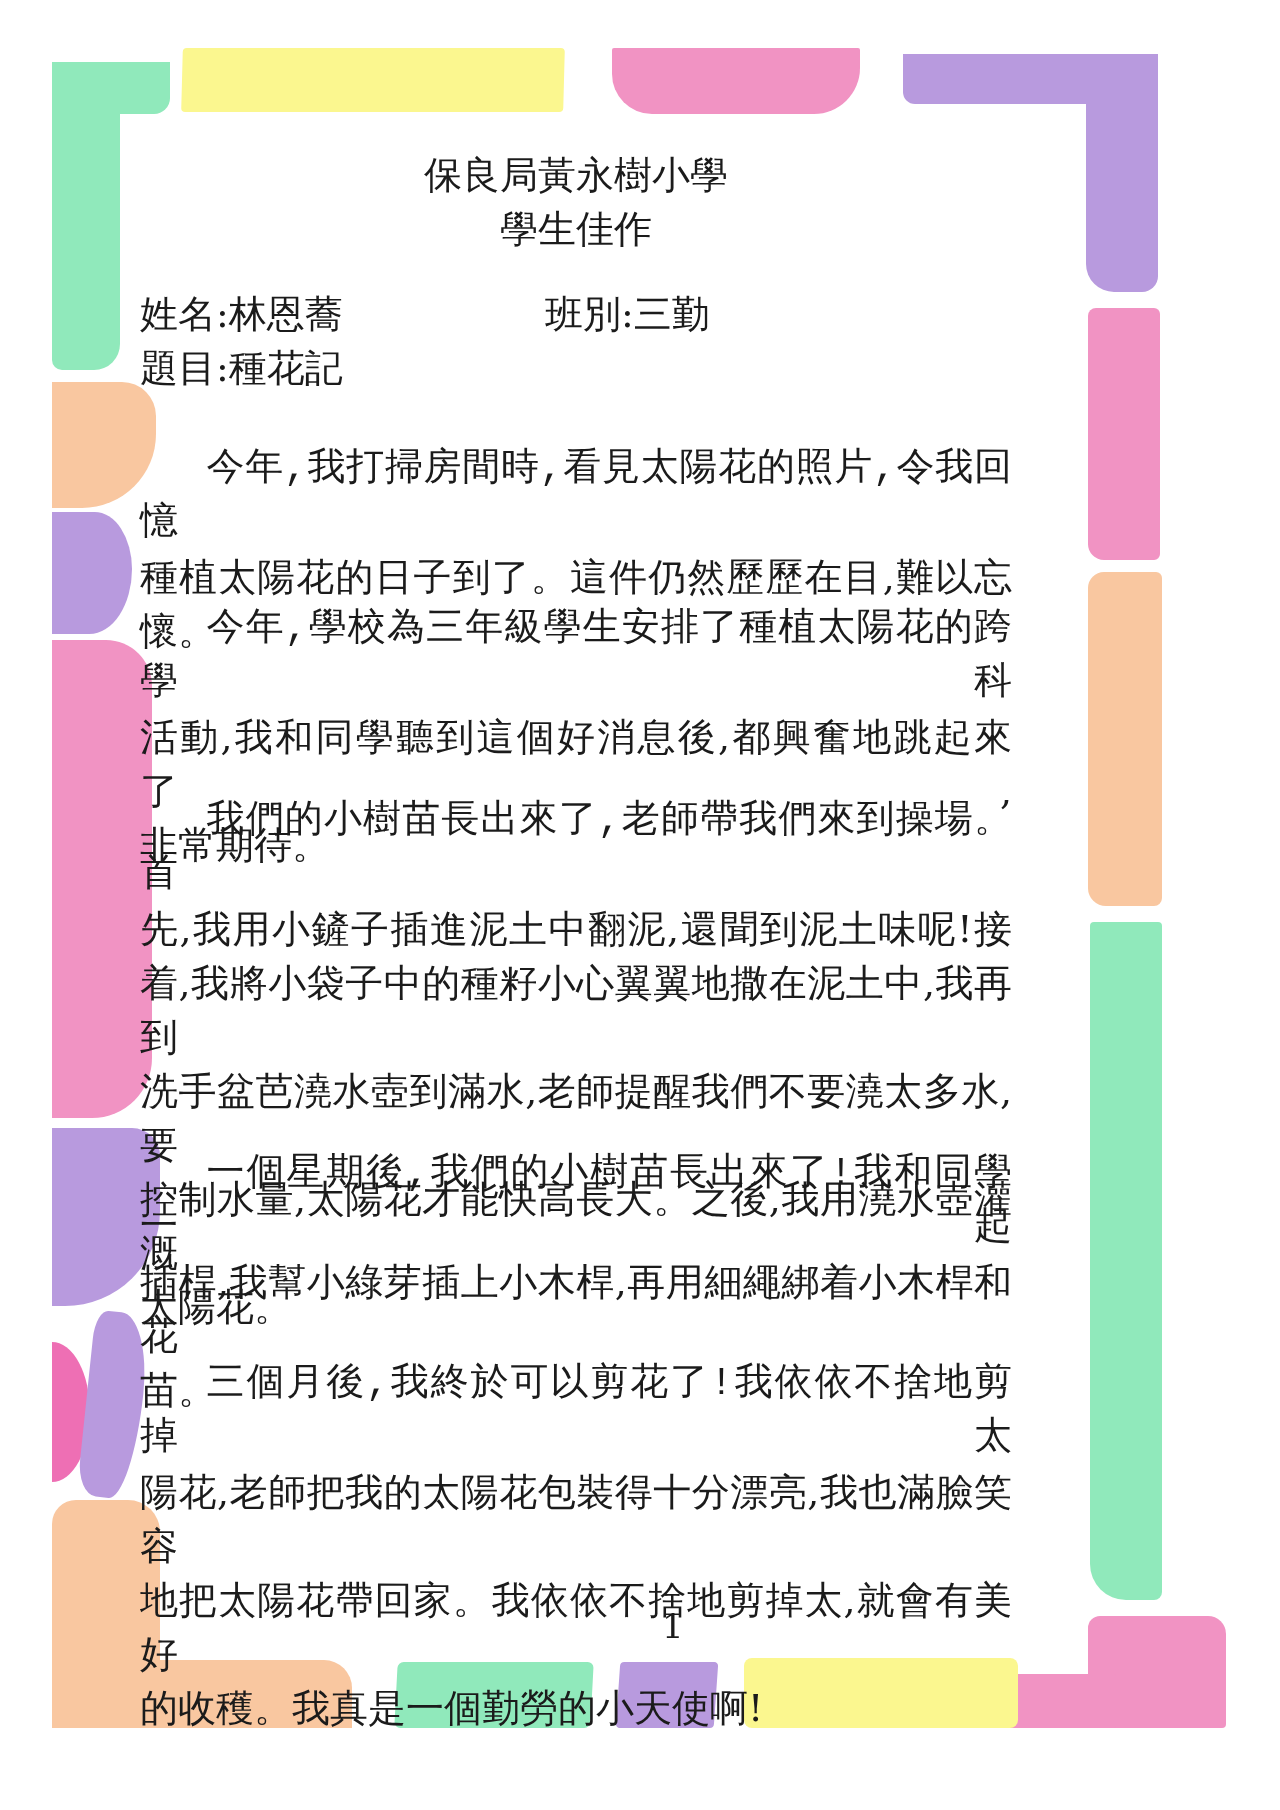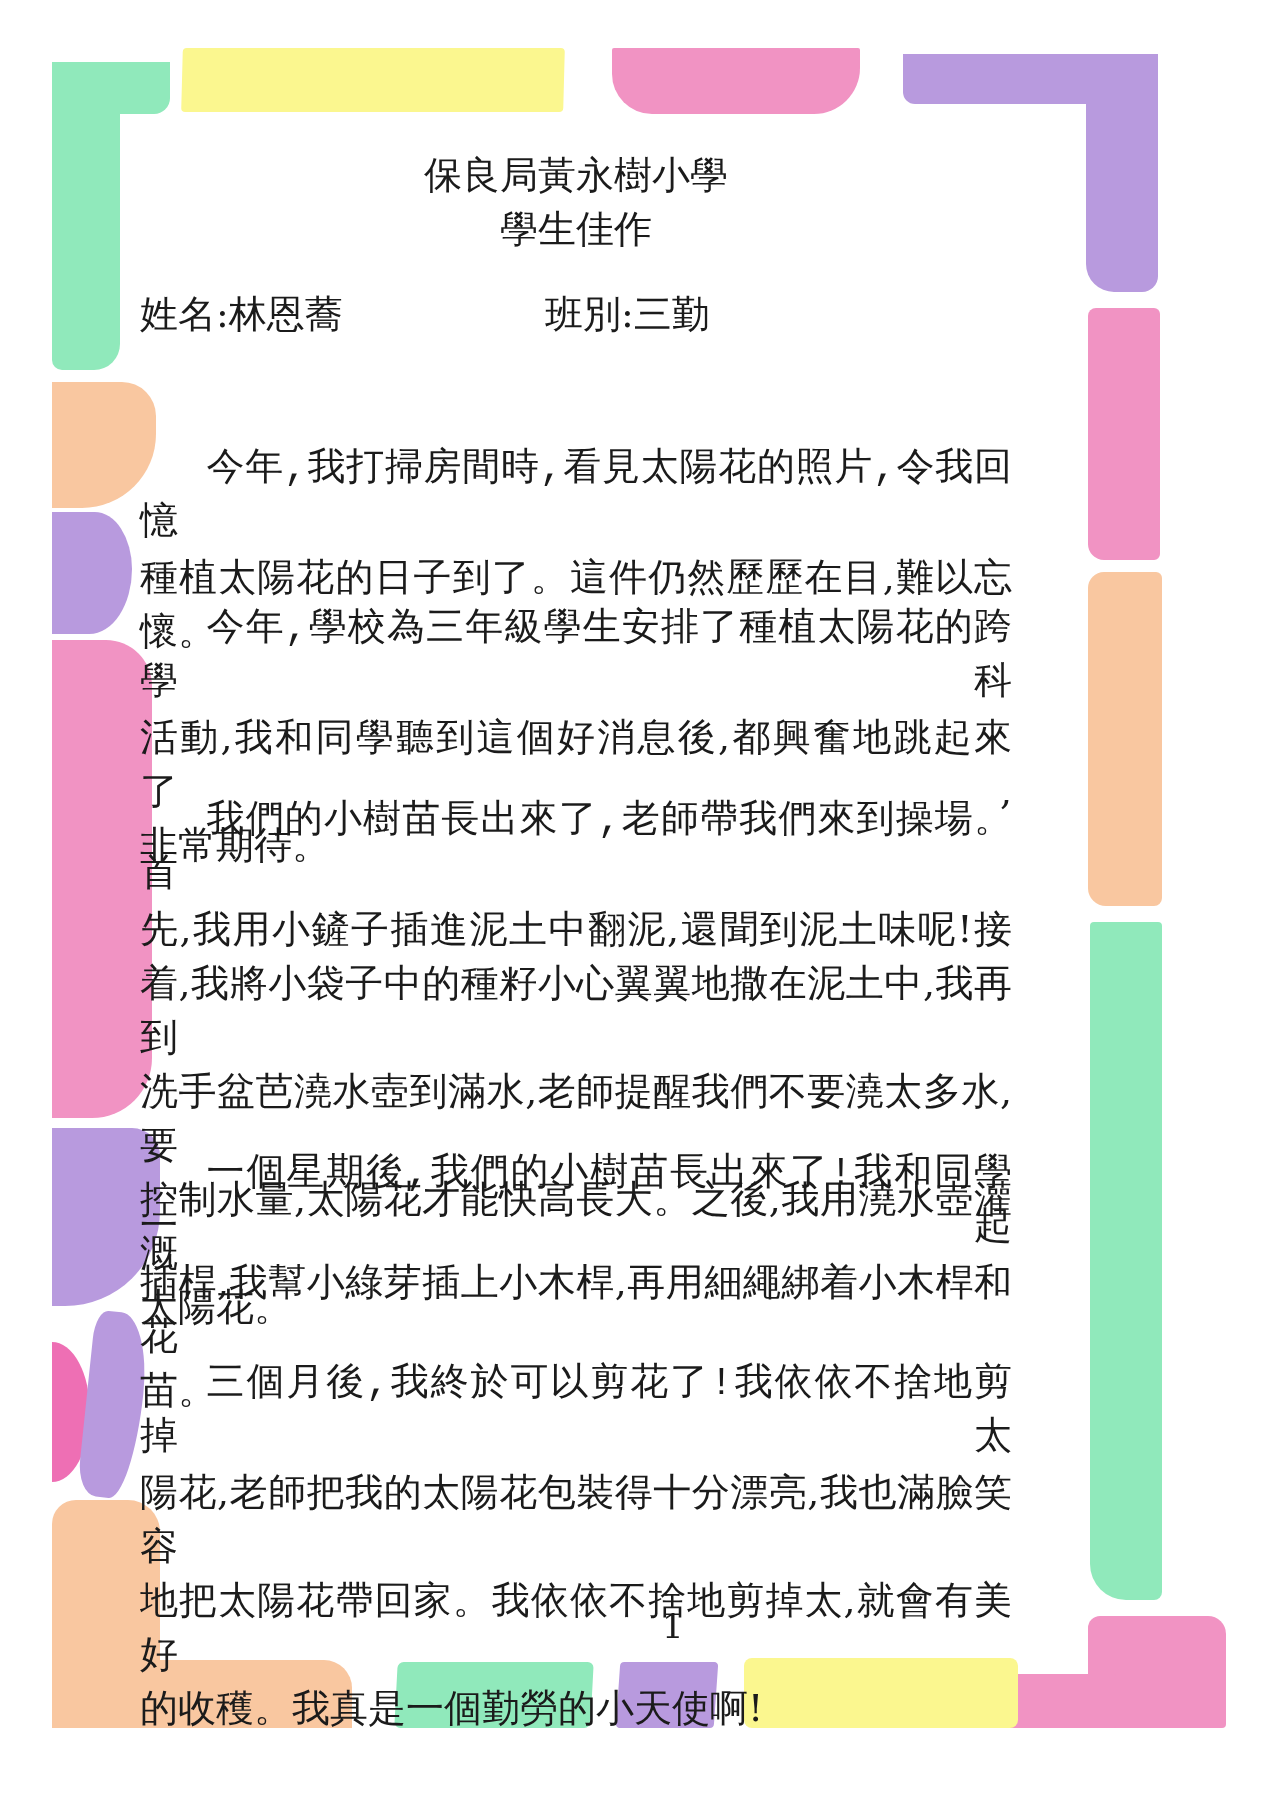--- a/index.html
+++ b/index.html
@@ -87,20 +87,23 @@
   <div class="textblock title-block">
     <div>保良局黃永樹小學</div>
     <div>學生佳作</div>
   </div>
 
   <div class="textblock head-info">
     <div class="head-row">
       <span>姓名:林恩蕎</span>
       <span class="class-label">班別:三勤</span>
     </div>
+    <div class="head-row">
+      <span>題目:種花記</span>
+    </div>
   </div>
 
   <div class="textblock para p1">
       <div class="tline fill">今年,我打掃房間時,看見太陽花的照片,令我回憶</div>
       <div class="tline">種植太陽花的日子到了。這件仍然歷歷在目,難以忘懷。</div>
     </div>
   <div class="textblock para p2">
       <div class="tline fill">今年,學校為三年級學生安排了種植太陽花的跨學科</div>
       <div class="tline fill">活動,我和同學聽到這個好消息後,都興奮地跳起來了,</div>
       <div class="tline">非常期待。</div>

